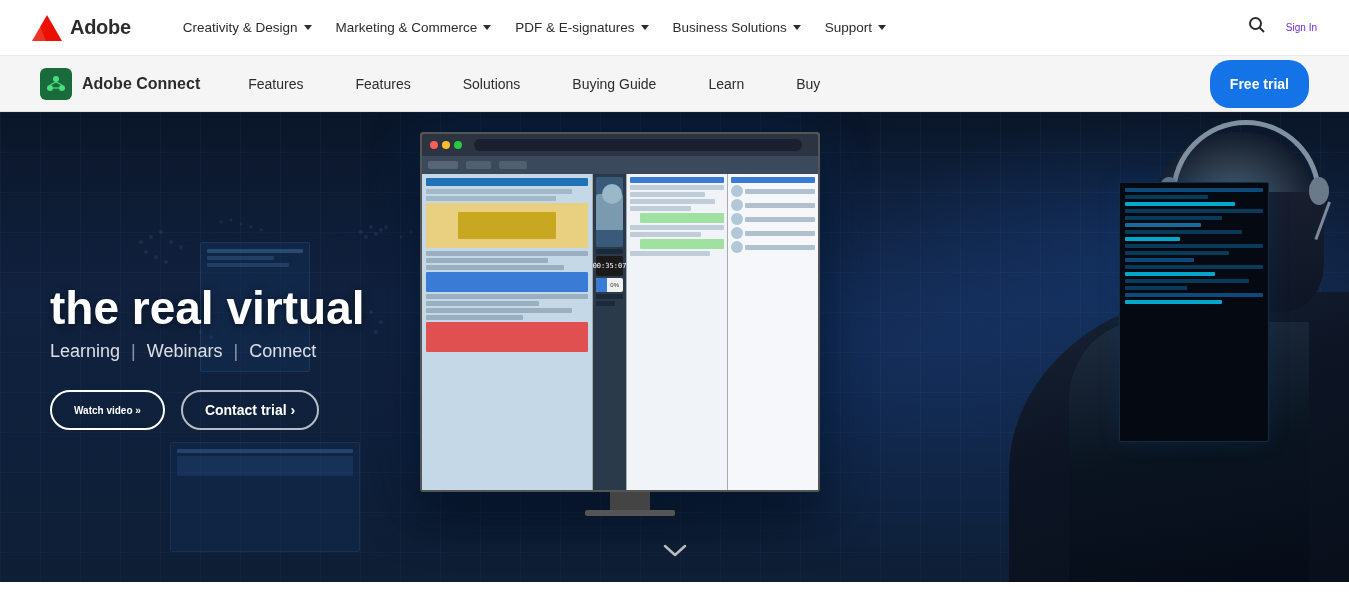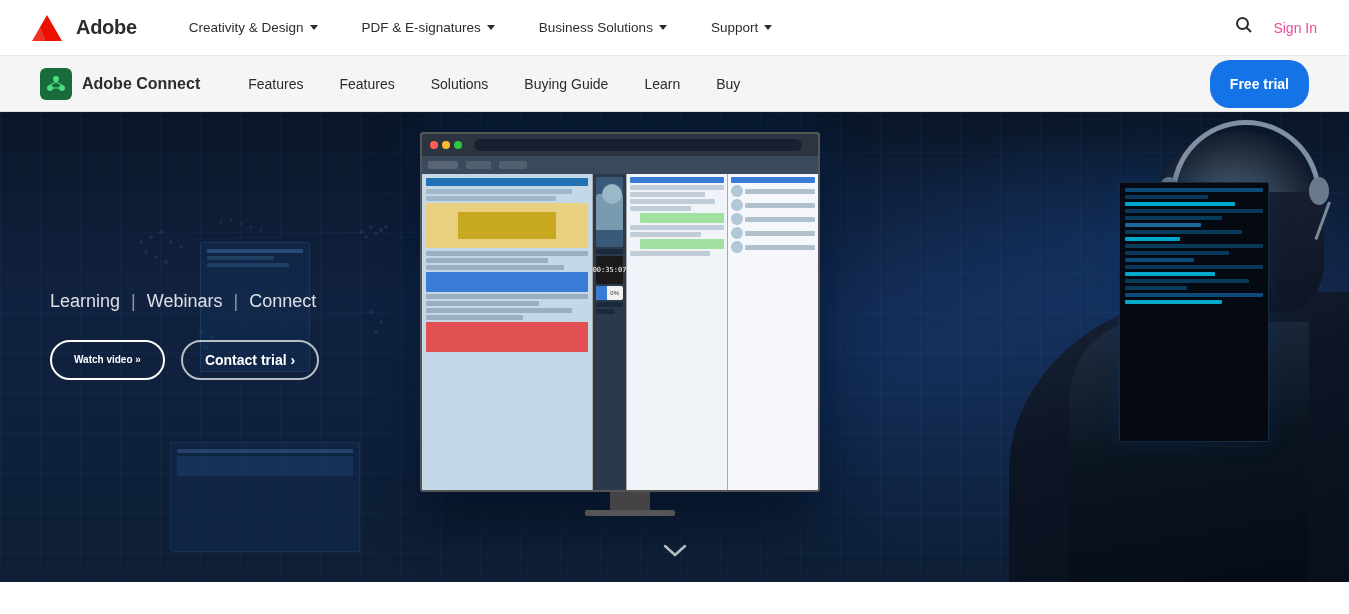--- a/index.html
+++ b/index.html
@@ -12,39 +12,39 @@
       display: flex;
       align-items: center;
       padding: 0 32px;
       border-bottom: 1px solid #e8e8e8;
       position: relative;
       z-index: 10;
     }
     .top-nav-logo {
       display: flex;
       align-items: center;
-      gap: 14px;
+      gap: 8px;
       margin-right: 40px;
       cursor: pointer;
     }
     .adobe-logo-icon {
       width: 30px;
       height: 26px;
     }
     .adobe-wordmark {
       font-size: 20px;
       font-weight: 700;
       color: #2c2c2c;
       letter-spacing: -0.3px;
     }
     .top-nav-links {
       display: flex;
       align-items: center;
       flex: 1;
-      gap: 20px;
+      gap: 0;
     }
     .top-nav-item {
       display: flex;
       align-items: center;
       gap: 4px;
       padding: 8px 12px;
       font-size: 13.5px;
       color: #2c2c2c;
       cursor: pointer;
       white-space: nowrap;
@@ -62,22 +62,22 @@
       display: flex;
       align-items: center;
       gap: 20px;
     }
     .search-icon-btn {
       cursor: pointer;
       color: #2c2c2c;
       font-size: 18px;
     }
     .sign-in-btn {
-      font-size: 14px;
-      color: #ec4899;
+      font-size: 10px;
+      color: #6d28d9;
       cursor: pointer;
       font-weight: 500;
     }
 
     
     .sub-nav {
       background: #f5f5f5;
       height: 56px;
       display: flex;
       align-items: center;
@@ -108,21 +108,21 @@
     }
     .sub-nav-product-name {
       font-size: 16px;
       font-weight: 600;
       color: #2c2c2c;
     }
     .sub-nav-links {
       display: flex;
       align-items: center;
       flex: 1;
-      gap: 4px;
+      gap: 20px;
     }
     .sub-nav-item {
       padding: 8px 16px;
       font-size: 14px;
       color: #2c2c2c;
       cursor: pointer;
       white-space: nowrap;
     }
     .free-trial-btn {
       background: #1473e6;
@@ -236,20 +236,24 @@
     <svg class="adobe-logo-icon" viewBox="0 0 30 26">
       <polygon points="15,0 30,26 0,26" fill="#eb1000"></polygon>
       <polygon points="7,8 0,26 14,26" fill="#fff" opacity="0.15"></polygon>
     </svg>
     <span class="adobe-wordmark">Adobe</span>
   </div>
 
   <div class="top-nav-links">
     <div class="top-nav-item">
       <span>Creativity &amp; Design</span>
+      <span class="chevron-down"></span>
+    </div>
+    <div class="top-nav-item">
+      <span>Marketing &amp; Commerce</span>
       <span class="chevron-down"></span>
     </div>
     <div class="top-nav-item">
       <span>PDF &amp; E-signatures</span>
       <span class="chevron-down"></span>
     </div>
     <div class="top-nav-item">
       <span>Business Solutions</span>
       <span class="chevron-down"></span>
     </div>
@@ -421,21 +425,21 @@
 
         <div style="background:#2a3a4a;padding:3px;overflow:hidden;">
 
           <div style="width:100%;height:70px;background:#3a5a7a;border-radius:2px;margin-bottom:2px;display:flex;align-items:center;justify-content:center;">
             <div style="width:32px;height:36px;background:#7a9ab0;border-radius:3px 3px 0 0;position:relative;">
               <div style="width:20px;height:20px;background:#9ab8c8;border-radius:50%;position:absolute;top:-10px;left:6px;"></div>
             </div>
           </div>
           <div style="height:5px;background:#1a2a3a;margin-bottom:2px;border-radius:1px;"></div>
 
-          <div style="height:28px;background:#1a1a1a;border-radius:2px;margin-bottom:2px;display:flex;align-items:center;justify-content:center;">
+          <div style="height:20px;background:#1a1a1a;border-radius:2px;margin-bottom:2px;display:flex;align-items:center;justify-content:center;">
             <div style="font-size:7px;color:#fff;font-family:monospace;">00:35:07</div>
           </div>
 
           <div style="height:14px;background:#f0f0f0;border-radius:2px;margin-bottom:2px;position:relative;overflow:hidden;">
             <div style="position:absolute;left:0;top:0;width:40%;height:100%;background:#3a7bd5;"></div>
             <div style="position:absolute;right:4px;top:50%;transform:translateY(-50%);font-size:6px;color:#333;">0%</div>
           </div>
           <div style="height:5px;background:#1a2a3a;margin-bottom:2px;border-radius:1px;"></div>
           <div style="height:5px;background:#1a2a3a;margin-bottom:2px;border-radius:1px;width:70%;"></div>
         </div>
@@ -527,20 +531,21 @@
       <div style="height:4px;background:#0a3a5a;margin-bottom:3px;border-radius:1px;width:90%;"></div>
       <div style="height:4px;background:#0a3a5a;margin-bottom:3px;border-radius:1px;width:45%;"></div>
       <div style="height:4px;background:#0d4a7a;margin-bottom:3px;border-radius:1px;"></div>
       <div style="height:4px;background:#00a8cc;margin-bottom:3px;border-radius:1px;width:70%;"></div>
     </div>
   </div>
 
   <div class="hero-content">
     <h1 class="hero-title">
       <br>
+      <span>the real virtual</span>
     </h1>
     <p class="hero-subtitle">
       <span>Learning</span>
       <span class="separator"> | </span>
       <span>Webinars</span>
       <span class="separator"> | </span>
       <span>Connect</span>
     </p>
     <div class="hero-buttons">
       <button class="hero-btn-primary">Watch video »</button>

